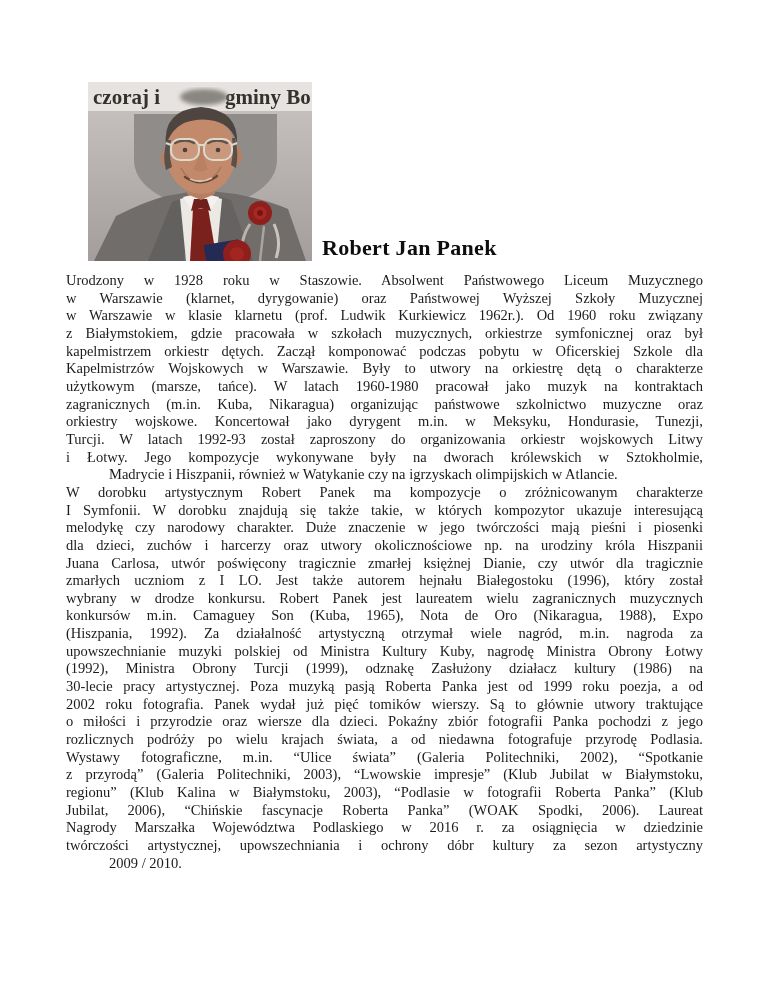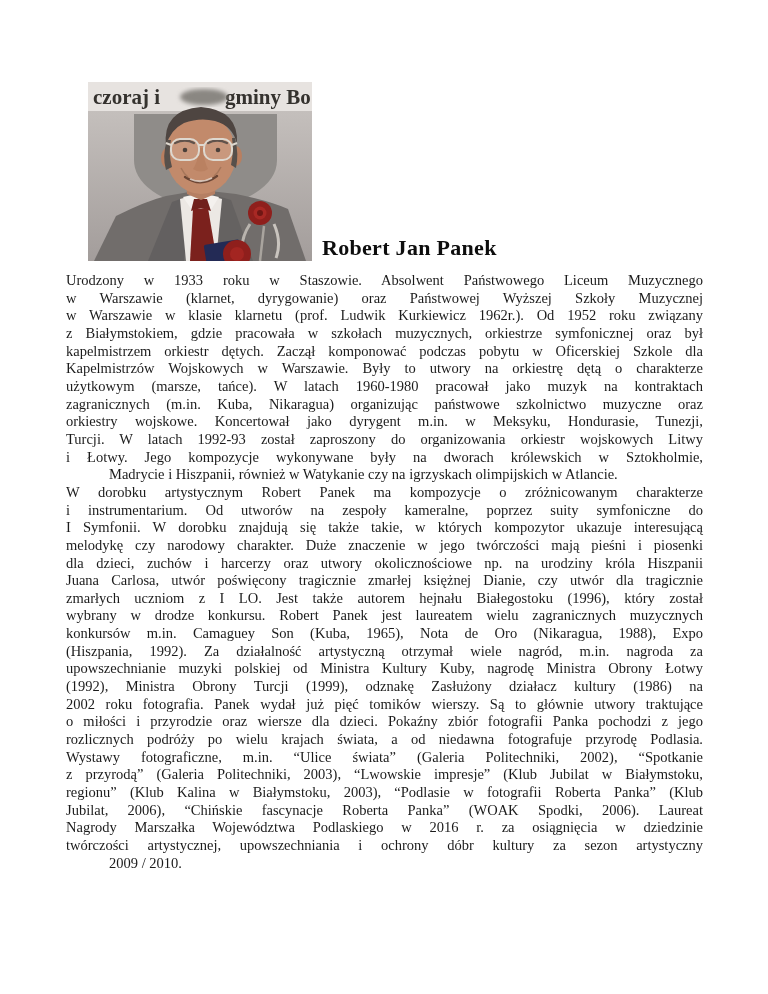--- a/index.html
+++ b/index.html
@@ -148,44 +148,44 @@
           <circle cx="149" cy="172" r="14" fill="#8f1f1c"></circle>
           <circle cx="149" cy="172" r="7" fill="#a32521"></circle>
         </g>
       </svg>
     </div>
 
     <h1 class="doc-title">Robert Jan Panek</h1>
   </div>
 
   <div class="bio">
-    <div class="bio-line">Urodzony w 1933 roku w Staszowie. Absolwent Państwowego Liceum Muzycznego</div>
+    <div class="bio-line">Urodzony w 1928 roku w Staszowie. Absolwent Państwowego Liceum Muzycznego</div>
     <div class="bio-line">w Warszawie (klarnet, dyrygowanie) oraz Państwowej Wyższej Szkoły Muzycznej</div>
-    <div class="bio-line">w Warszawie w klasie klarnetu (prof. Ludwik Kurkiewicz 1962r.). Od 1952 roku związany</div>
+    <div class="bio-line">w Warszawie w klasie klarnetu (prof. Ludwik Kurkiewicz 1962r.). Od 1960 roku związany</div>
     <div class="bio-line">z Białymstokiem, gdzie pracowała w szkołach muzycznych, orkiestrze symfonicznej oraz był</div>
     <div class="bio-line">kapelmistrzem orkiestr dętych. Zaczął komponować podczas pobytu w Oficerskiej Szkole dla</div>
     <div class="bio-line">Kapelmistrzów Wojskowych w Warszawie. Były to utwory na orkiestrę dętą o charakterze</div>
     <div class="bio-line">użytkowym (marsze, tańce). W latach 1960-1980 pracował jako muzyk na kontraktach</div>
     <div class="bio-line">zagranicznych (m.in. Kuba, Nikaragua) organizując państwowe szkolnictwo muzyczne oraz</div>
     <div class="bio-line">orkiestry wojskowe. Koncertował jako dyrygent m.in. w Meksyku, Hondurasie, Tunezji,</div>
     <div class="bio-line">Turcji. W latach 1992-93 został zaproszony do organizowania orkiestr wojskowych Litwy</div>
     <div class="bio-line">i Łotwy. Jego kompozycje wykonywane były na dworach królewskich w Sztokholmie,</div>
     <div class="bio-line end">Madrycie i Hiszpanii, również w Watykanie czy na igrzyskach olimpijskich w Atlancie.</div>
     <div class="bio-line">W dorobku artystycznym Robert Panek ma kompozycje o zróżnicowanym charakterze</div>
-    <div class="bio-line">i instrumentarium. Od utworów na zespoły kameralne, poprzez suity symfoniczne do</div>
     <div class="bio-line">I Symfonii. W dorobku znajdują się także takie, w których kompozytor ukazuje interesującą</div>
     <div class="bio-line">melodykę czy narodowy charakter. Duże znaczenie w jego twórczości mają pieśni i piosenki</div>
     <div class="bio-line">dla dzieci, zuchów i harcerzy oraz utwory okolicznościowe np. na urodziny króla Hiszpanii</div>
     <div class="bio-line">Juana Carlosa, utwór poświęcony tragicznie zmarłej księżnej Dianie, czy utwór dla tragicznie</div>
     <div class="bio-line">zmarłych uczniom z I LO. Jest także autorem hejnału Białegostoku (1996), który został</div>
     <div class="bio-line">wybrany w drodze konkursu.  Robert Panek jest laureatem wielu zagranicznych muzycznych</div>
     <div class="bio-line">konkursów m.in. Camaguey Son (Kuba, 1965), Nota de Oro (Nikaragua, 1988), Expo</div>
     <div class="bio-line">(Hiszpania, 1992). Za działalność artystyczną otrzymał wiele nagród, m.in. nagroda za</div>
     <div class="bio-line">upowszechnianie muzyki polskiej od Ministra Kultury Kuby, nagrodę Ministra Obrony Łotwy</div>
     <div class="bio-line">(1992), Ministra Obrony Turcji (1999), odznakę Zasłużony działacz kultury (1986) na</div>
+    <div class="bio-line">30-lecie pracy artystycznej.  Poza muzyką pasją Roberta Panka jest od 1999 roku poezja, a od</div>
     <div class="bio-line">2002 roku fotografia. Panek wydał już pięć tomików wierszy. Są to głównie utwory traktujące</div>
     <div class="bio-line">o miłości i przyrodzie oraz wiersze dla dzieci. Pokaźny zbiór fotografii Panka pochodzi z jego</div>
     <div class="bio-line">rozlicznych podróży po wielu krajach świata, a od niedawna fotografuje przyrodę Podlasia.</div>
     <div class="bio-line">Wystawy fotograficzne, m.in. “Ulice świata” (Galeria Politechniki, 2002), “Spotkanie</div>
     <div class="bio-line">z przyrodą” (Galeria Politechniki, 2003), “Lwowskie impresje” (Klub Jubilat w Białymstoku,</div>
     <div class="bio-line">regionu” (Klub Kalina w Białymstoku, 2003), “Podlasie w fotografii Roberta Panka” (Klub</div>
     <div class="bio-line">Jubilat, 2006), “Chińskie fascynacje Roberta Panka” (WOAK Spodki, 2006).  Laureat</div>
     <div class="bio-line">Nagrody Marszałka Województwa Podlaskiego w 2016 r. za osiągnięcia w dziedzinie</div>
     <div class="bio-line">twórczości artystycznej, upowszechniania i ochrony dóbr kultury za sezon artystyczny</div>
     <div class="bio-line end">2009 / 2010.</div>

